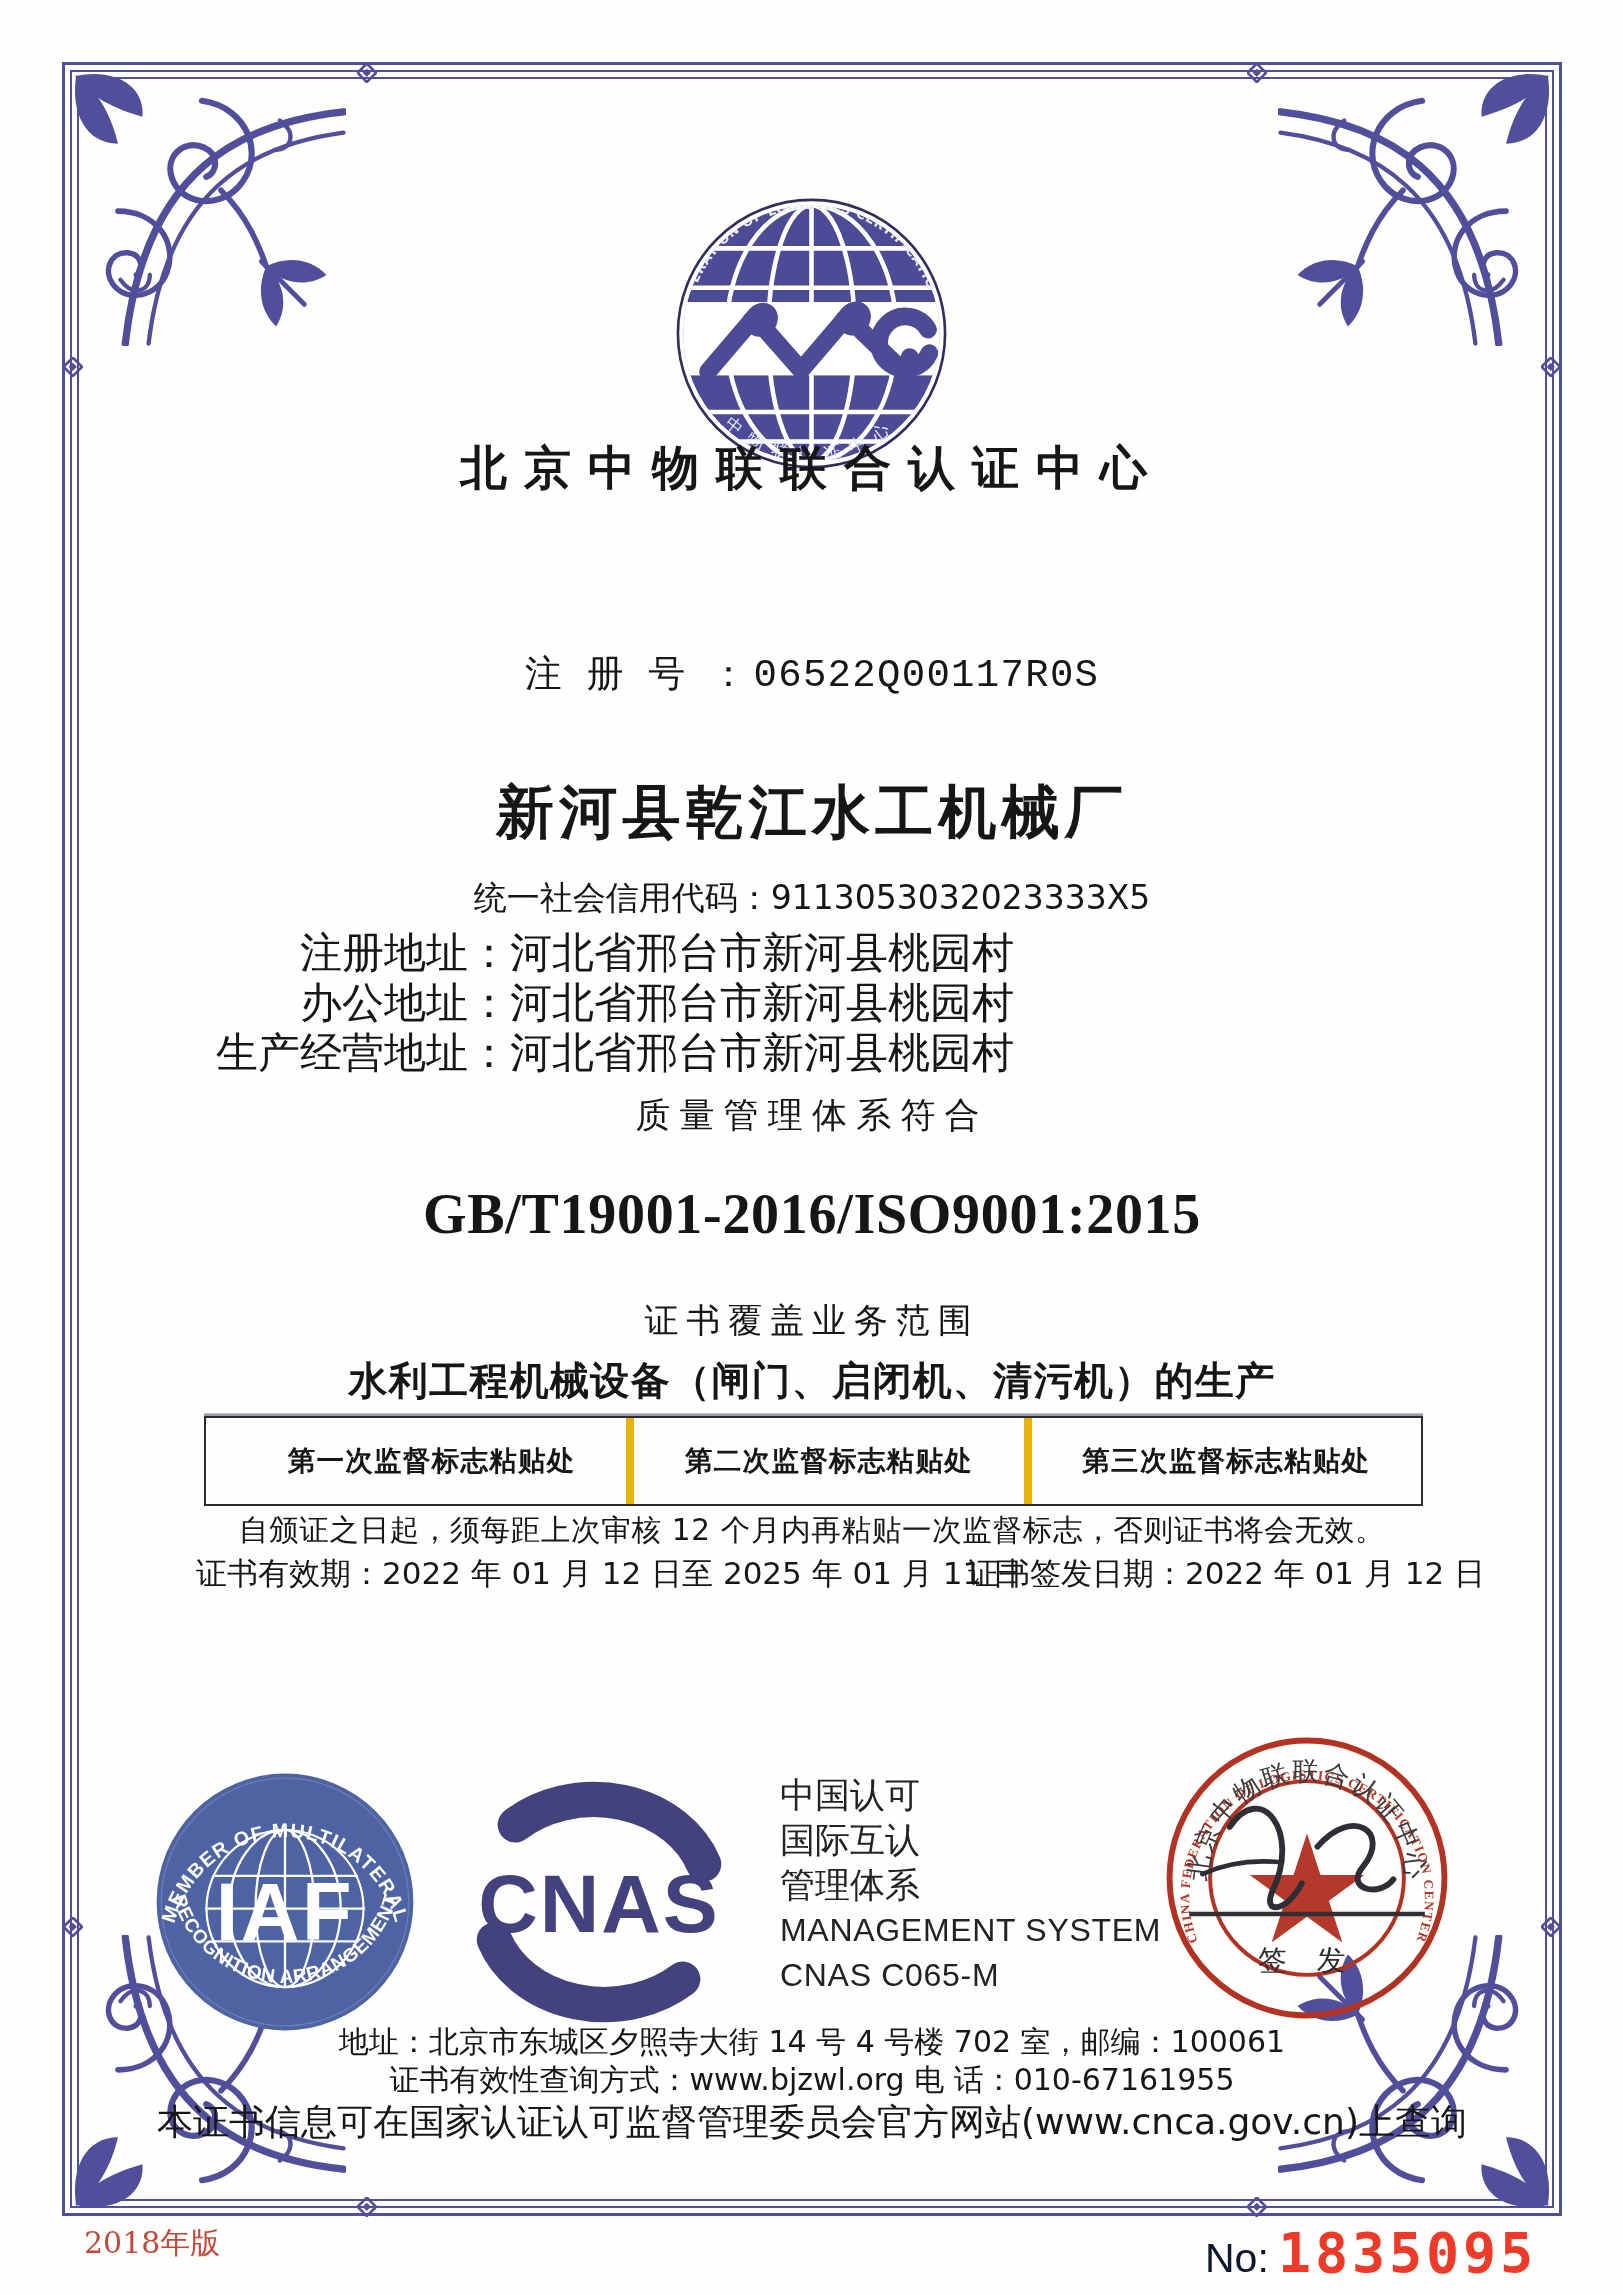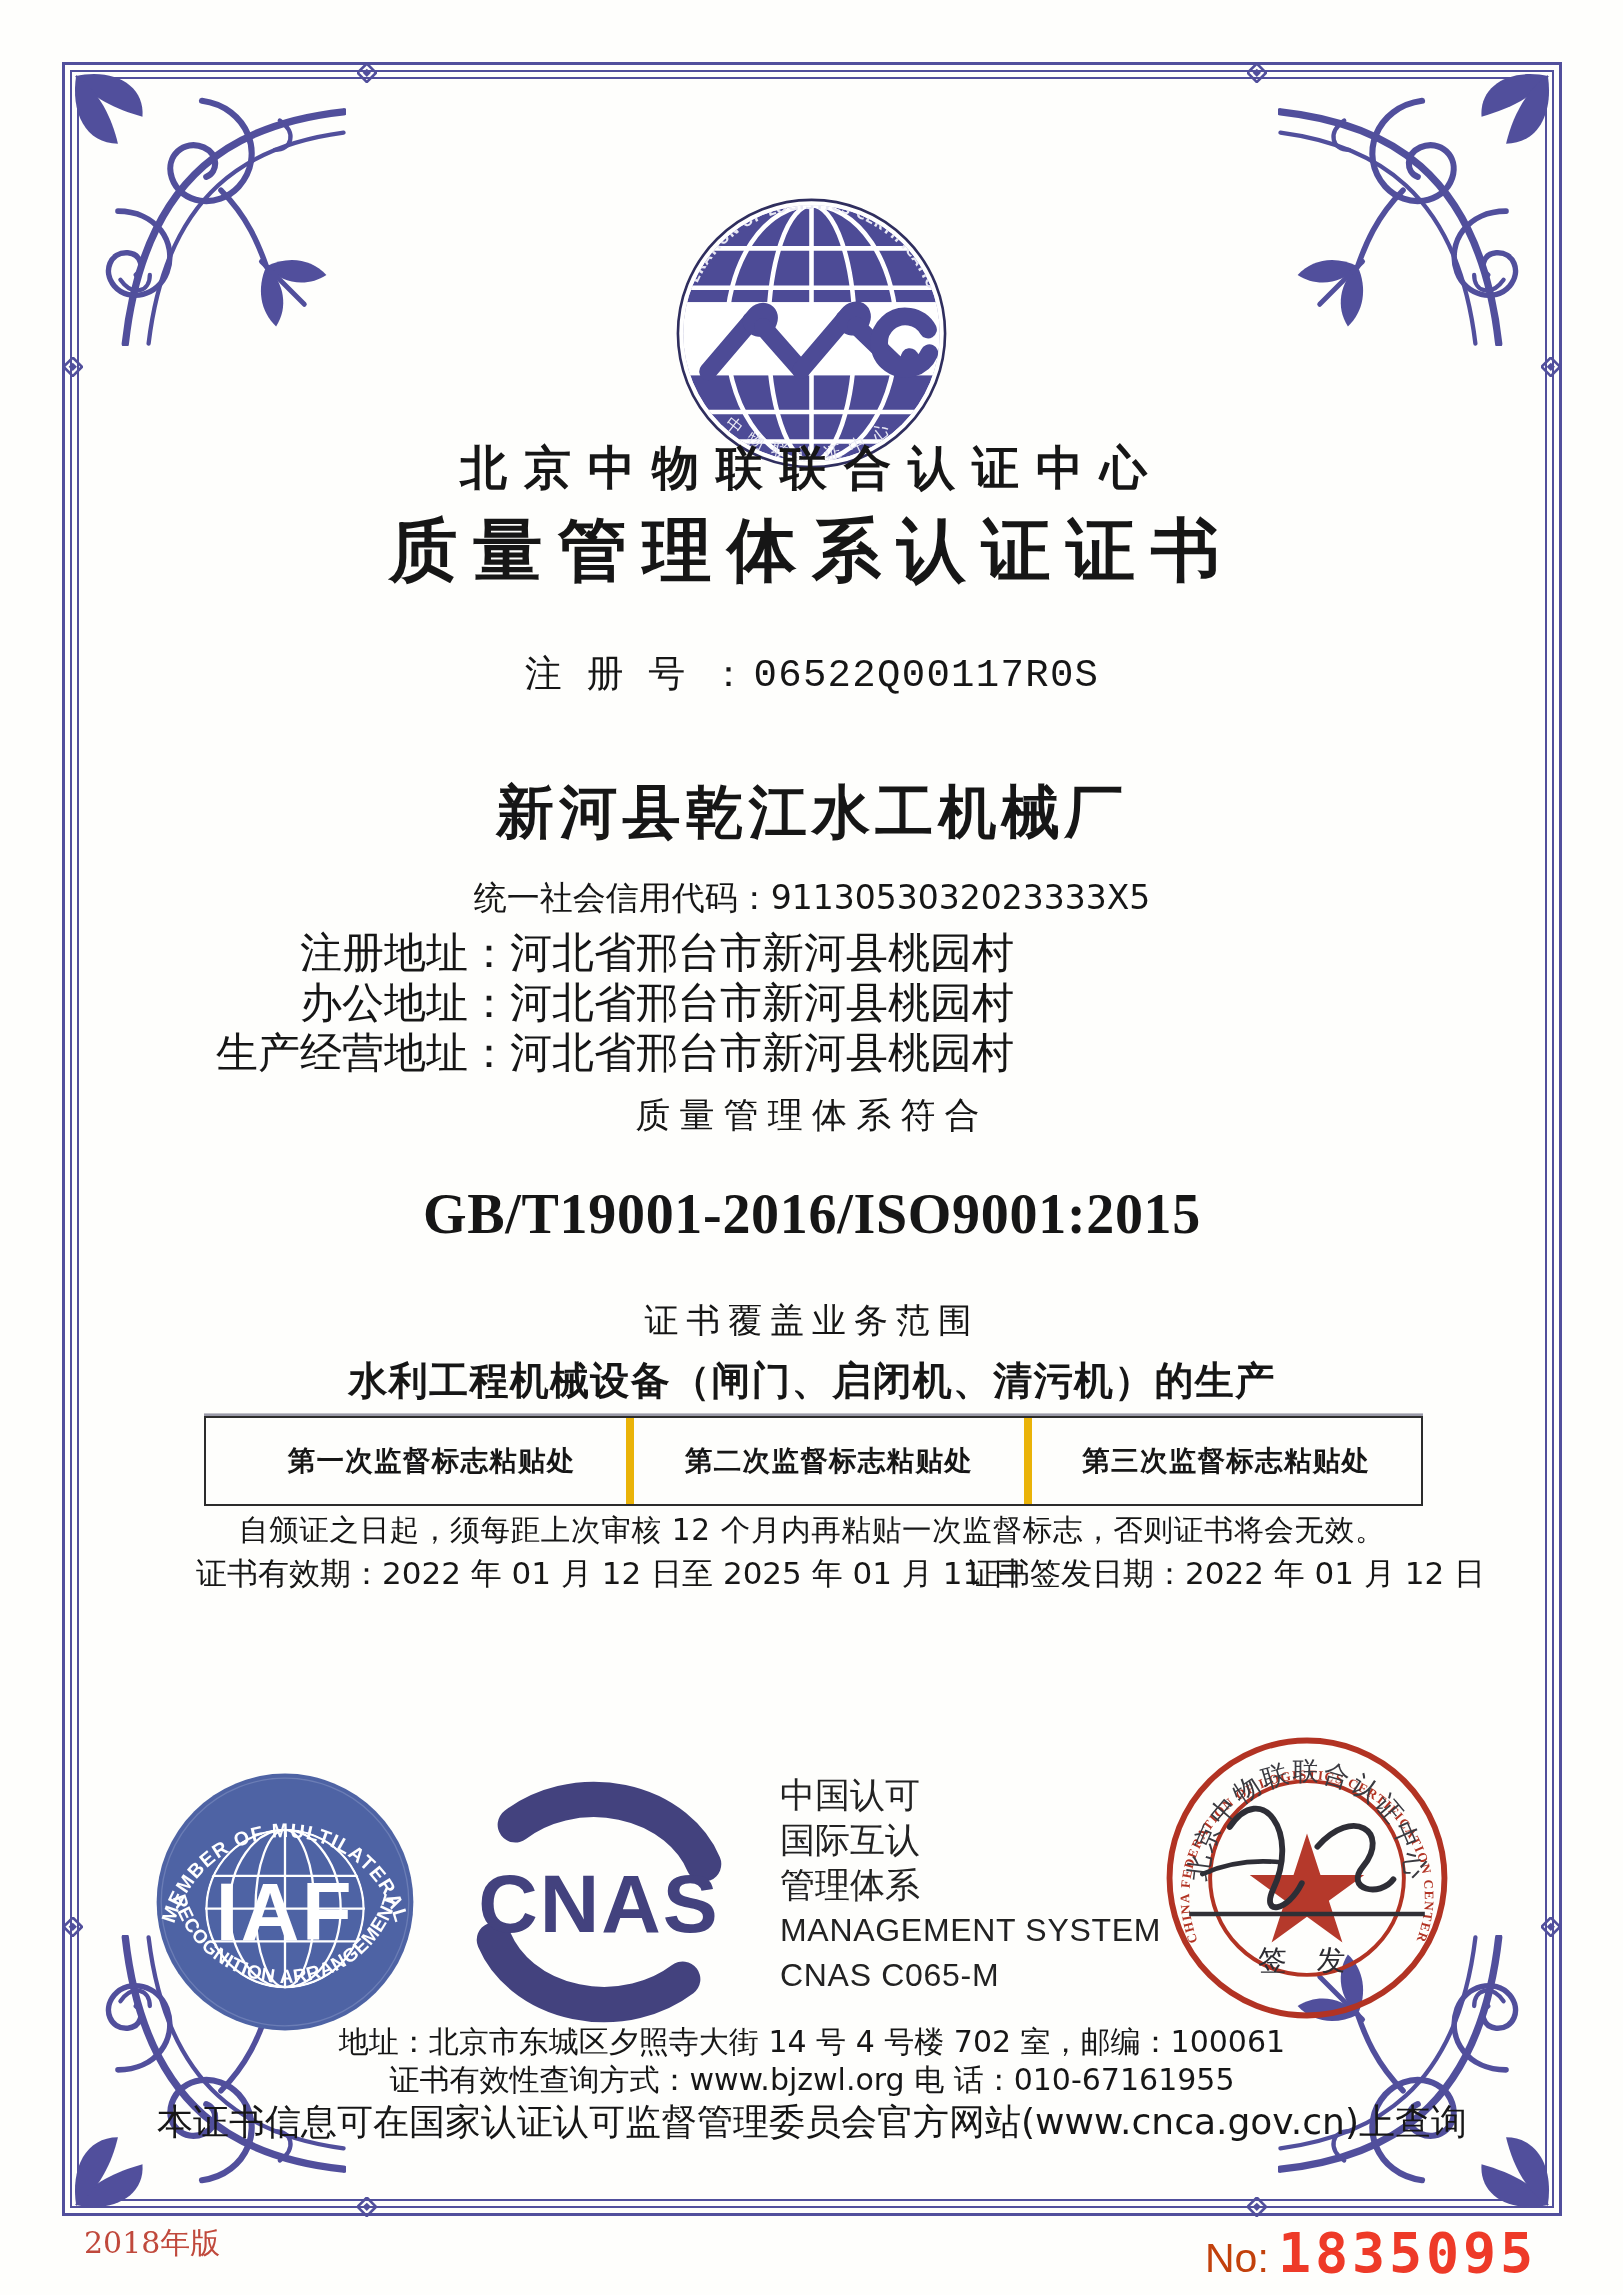--- a/index.html
+++ b/index.html
@@ -51,21 +51,21 @@
   .cnas{position:absolute;left:455px;top:1781px;width:288px;height:242px;}
   .accred{position:absolute;left:780px;top:1773px;font-size:35px;line-height:45px;color:#222;white-space:nowrap;}
   .accred .en{font-family:"Liberation Sans","DejaVu Sans",sans-serif;font-size:32px;letter-spacing:0.7px;}
   .stamp{position:absolute;left:1163px;top:1734px;width:288px;height:288px;}
   
   .f1{top:2022px;font-size:30px;}
   .f2{top:2060px;font-size:30px;}
   .f3{top:2098px;font-size:36px;}
   .edition{position:absolute;left:84px;top:2223px;font-family:"DejaVu Serif",serif;font-size:30px;color:#c0493c;text-align:right;}
   .serial{position:absolute;left:1205px;top:2221px;display:flex;align-items:baseline;}
-  .serial .no{font-family:"Liberation Sans",sans-serif;font-size:41px;color:#c2410c;}
+  .serial .no{font-family:"Liberation Sans",sans-serif;font-size:41px;color:#0f172a;}
   .serial .digits{font-family:"DejaVu Sans Mono",monospace;font-size:55px;font-weight:700;color:#ee3a28;letter-spacing:3.9px;margin-left:9.2px;}
 </style>
 </head>
 <body>
 
 <div class="page">
 
   <svg width="0" height="0" style="position:absolute" aria-hidden="true">
     <defs>
       <g id="corner-orn" stroke="#514f9c" fill="none" stroke-linecap="round">
@@ -160,21 +160,20 @@
         <textPath href="#arcT" startOffset="50%" text-anchor="middle">CHINA FEDERATION OF LOGISTICS CERTIFICATION CENTER</textPath>
       </text>
       <path id="arcB" d="M -148,122 A 190,190 0 0 0 148,122" fill="none"></path>
       <text font-size="26" fill="#e9e9f4" letter-spacing="16">
         <textPath href="#arcB" startOffset="50%" text-anchor="middle">中物联认证中心</textPath>
       </text>
     </g>
   </svg>
 
   <div class="cline issuer">北京中物联联合认证中心</div>
-  <div class="cline title">质量管理体系认证证书</div>
 
   <div class="cline regline">
     <span class="lbl">注 册 号 ：</span><span class="num">06522Q00117R0S</span>
   </div>
 
   <div class="cline company">新河县乾江水工机械厂</div>
 
   <div class="cline credit">
     <span>统一社会信用代码：</span><span>9113053032023333X5</span>
   </div>

